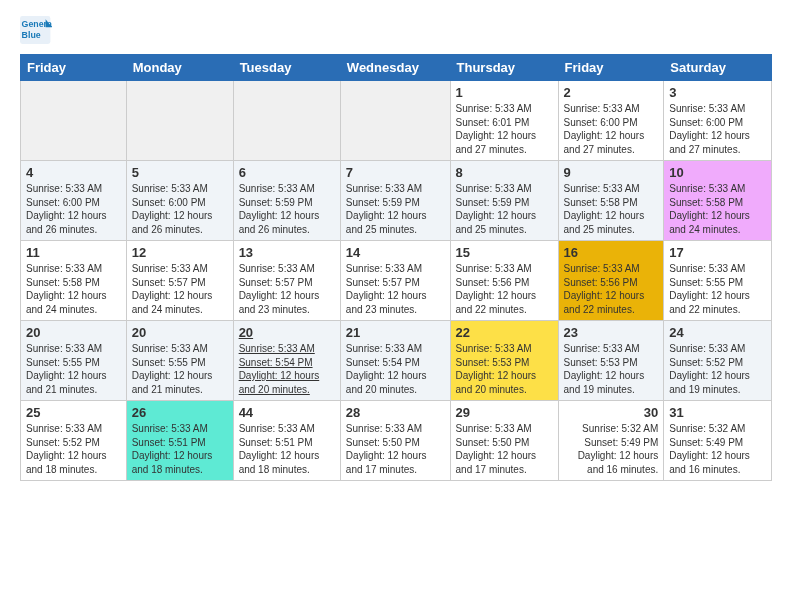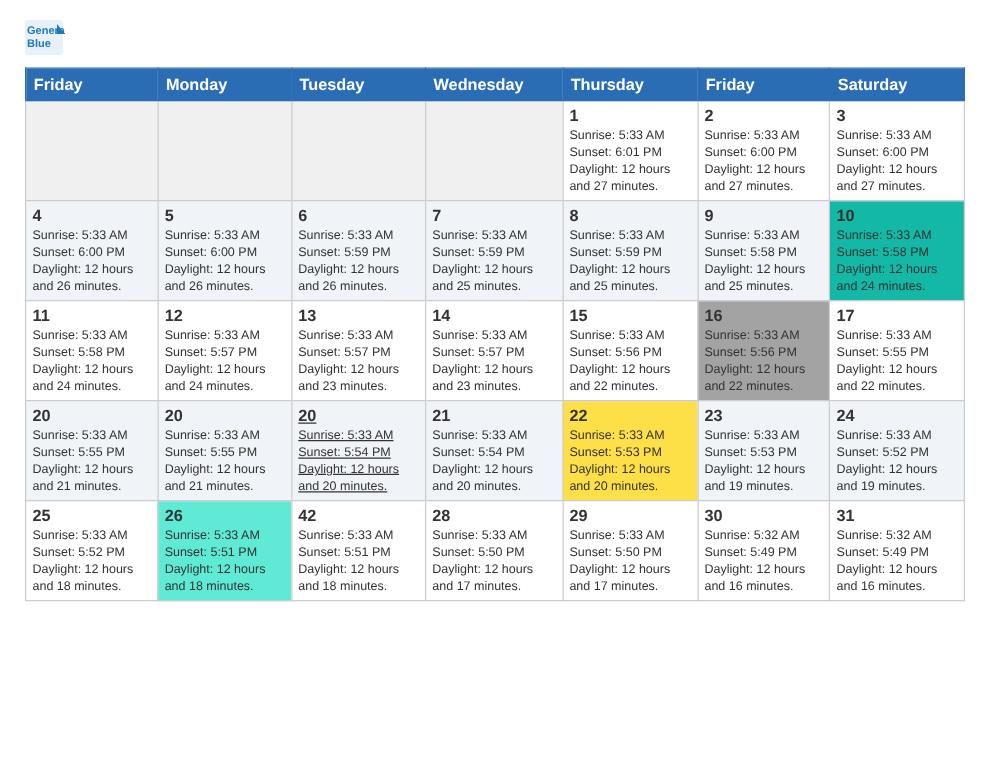--- a/index.html
+++ b/index.html
@@ -195,21 +195,21 @@
 Daylight: 12 hours
 and 25 minutes.</div>
           </td>
           <td style="background: rgb(240, 244, 248);">
             <span class="day-num">9</span>
             <div class="day-info" style="white-space: pre-line;">Sunrise: 5:33 AM
 Sunset: 5:58 PM
 Daylight: 12 hours
 and 25 minutes.</div>
           </td>
-          <td style="background: #14b8a6;">
+          <td style="background: #f0abfc;">
             <span class="day-num">10</span>
             <div class="day-info" style="white-space: pre-line;">Sunrise: 5:33 AM
 Sunset: 5:58 PM
 Daylight: 12 hours
 and 24 minutes.</div>
           </td>
         </tr>
         <tr>
           <td style="background: rgb(255, 255, 255);">
             <span class="day-num">11</span>
@@ -239,21 +239,21 @@
 Daylight: 12 hours
 and 23 minutes.</div>
           </td>
           <td style="background: rgb(255, 255, 255);">
             <span class="day-num">15</span>
             <div class="day-info" style="white-space: pre-line;">Sunrise: 5:33 AM
 Sunset: 5:56 PM
 Daylight: 12 hours
 and 22 minutes.</div>
           </td>
-          <td style="background: #a3a3a3;">
+          <td style="background: #eab308;">
             <span class="day-num">16</span>
             <div class="day-info" style="white-space: pre-line;">Sunrise: 5:33 AM
 Sunset: 5:56 PM
 Daylight: 12 hours
 and 22 minutes.</div>
           </td>
           <td style="background: rgb(255, 255, 255);">
             <span class="day-num">17</span>
             <div class="day-info" style="white-space: pre-line;">Sunrise: 5:33 AM
 Sunset: 5:55 PM
@@ -321,41 +321,41 @@
 and 18 minutes.</div>
           </td>
           <td style="background: #5eead4;">
             <span class="day-num">26</span>
             <div class="day-info" style="white-space: pre-line;">Sunrise: 5:33 AM
 Sunset: 5:51 PM
 Daylight: 12 hours
 and 18 minutes.</div>
           </td>
           <td style="background: rgb(255, 255, 255);">
-            <span class="day-num">42</span>
+            <span class="day-num">44</span>
             <div class="day-info" style="white-space: pre-line;">Sunrise: 5:33 AM
 Sunset: 5:51 PM
 Daylight: 12 hours
 and 18 minutes.</div>
           </td>
           <td style="background: rgb(255, 255, 255);">
             <span class="day-num">28</span>
             <div class="day-info" style="white-space: pre-line;">Sunrise: 5:33 AM
 Sunset: 5:50 PM
 Daylight: 12 hours
 and 17 minutes.</div>
           </td>
           <td style="background: rgb(255, 255, 255);">
             <span class="day-num">29</span>
             <div class="day-info" style="white-space: pre-line;">Sunrise: 5:33 AM
 Sunset: 5:50 PM
 Daylight: 12 hours
 and 17 minutes.</div>
           </td>
-          <td style="background: rgb(255, 255, 255);">
+          <td style="background: rgb(255, 255, 255); text-align: right;">
             <span class="day-num">30</span>
             <div class="day-info" style="white-space: pre-line;">Sunrise: 5:32 AM
 Sunset: 5:49 PM
 Daylight: 12 hours
 and 16 minutes.</div>
           </td>
           <td style="background: rgb(255, 255, 255);">
             <span class="day-num">31</span>
             <div class="day-info" style="white-space: pre-line;">Sunrise: 5:32 AM
 Sunset: 5:49 PM

